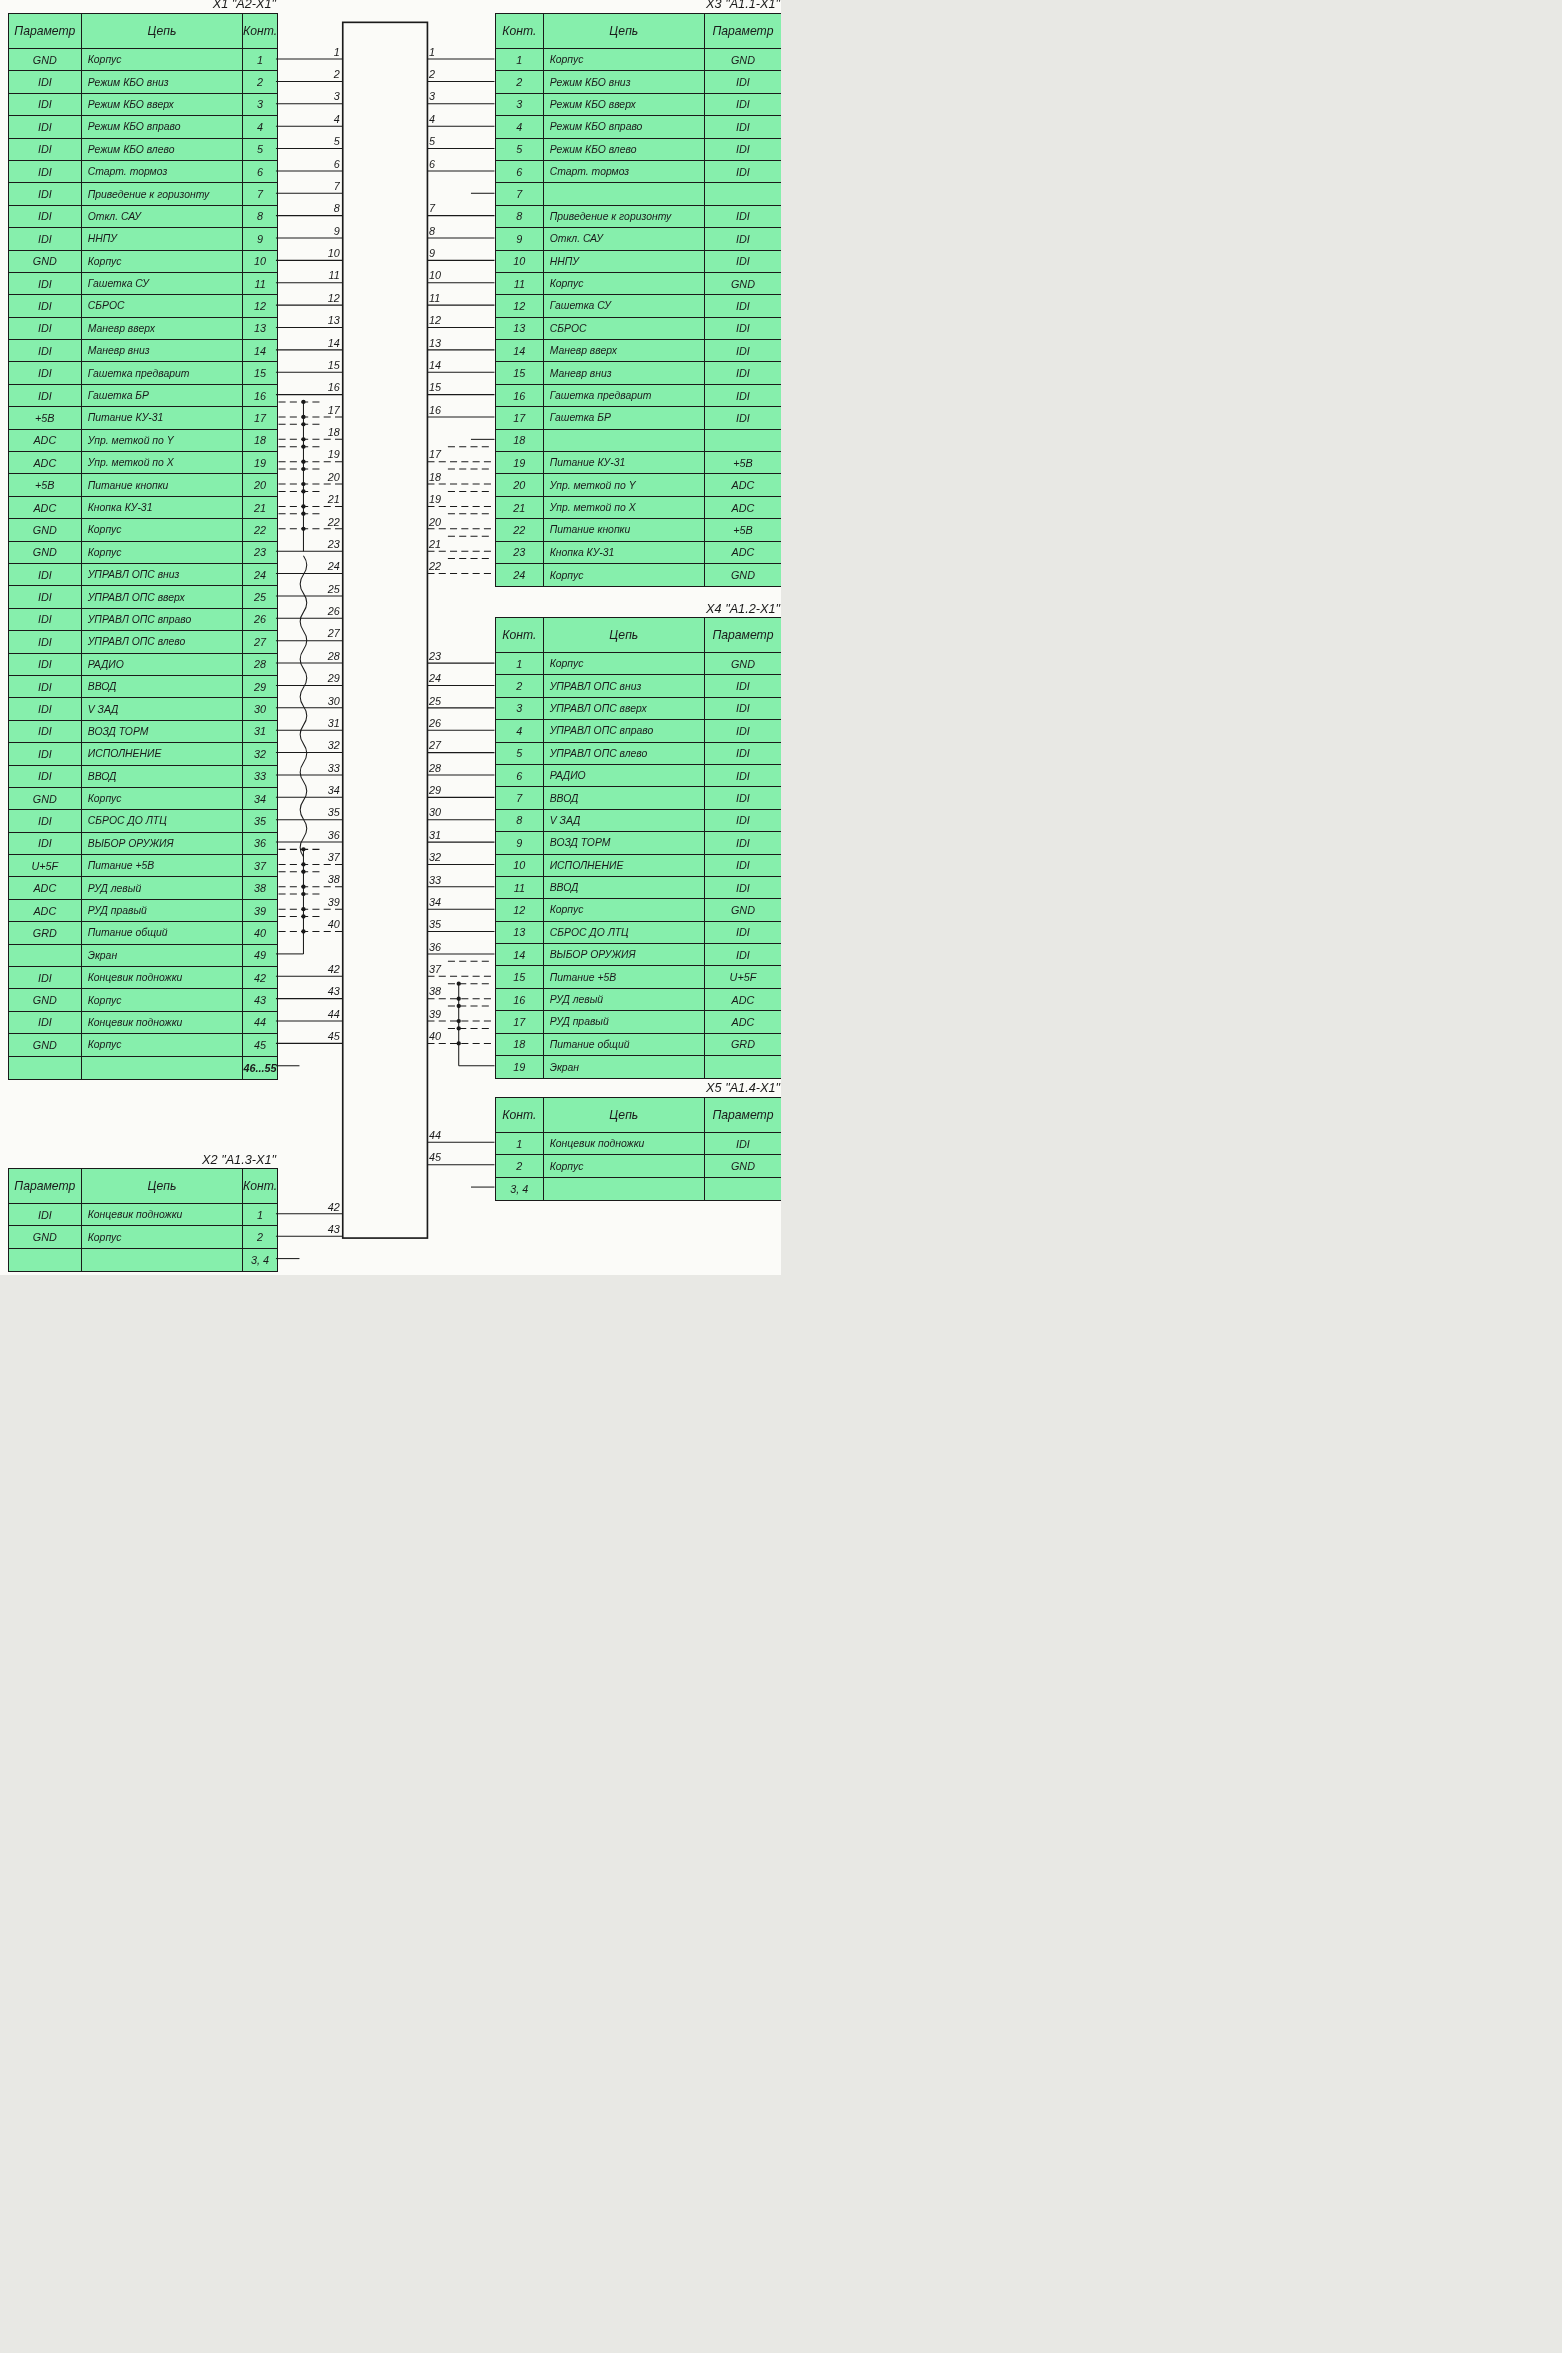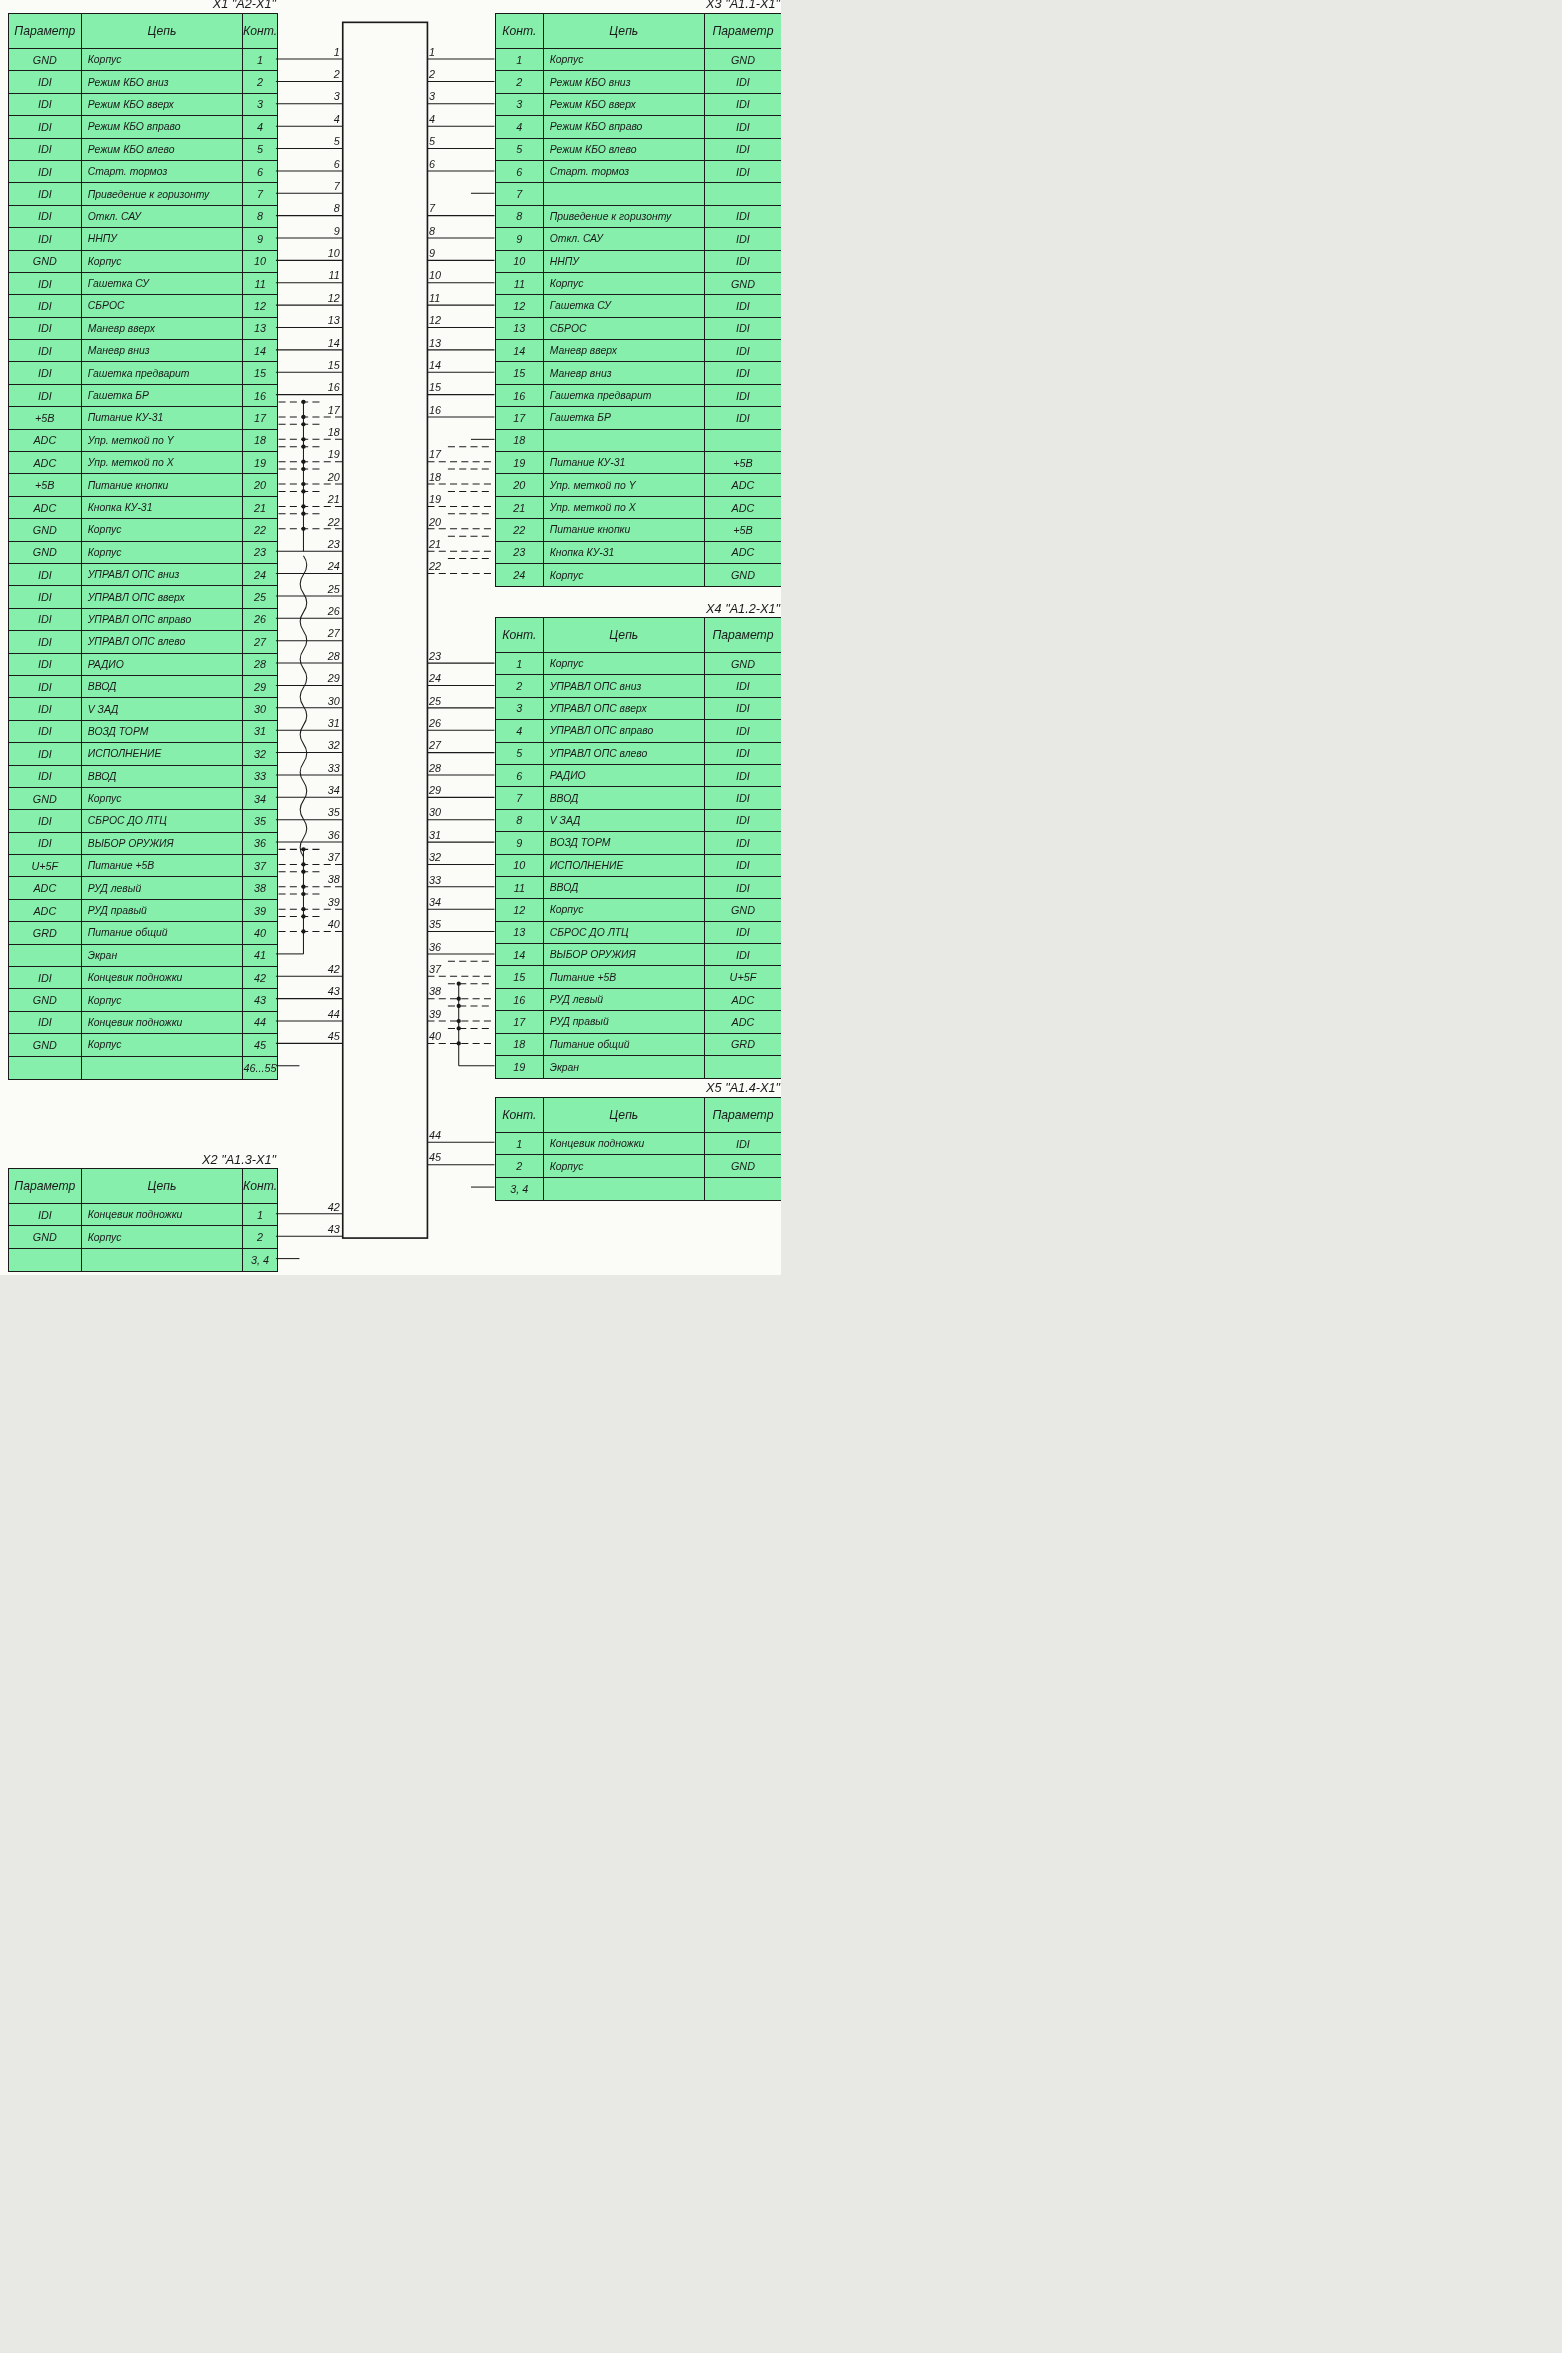--- a/index.html
+++ b/index.html
@@ -263,21 +263,21 @@
         <div class="c">39</div>
       </div>
       <div class="t-row" style="grid-template-columns: 27.1% 60.3% 12.6%;">
         <div class="c">GRD</div>
         <div class="c circuit">Питание общий</div>
         <div class="c">40</div>
       </div>
       <div class="t-row" style="grid-template-columns: 27.1% 60.3% 12.6%;">
         <div class="c"></div>
         <div class="c circuit">Экран</div>
-        <div class="c">41</div>
+        <div class="c">49</div>
       </div>
       <div class="t-row" style="grid-template-columns: 27.1% 60.3% 12.6%;">
         <div class="c">IDI</div>
         <div class="c circuit">Концевик подножки</div>
         <div class="c">42</div>
       </div>
       <div class="t-row" style="grid-template-columns: 27.1% 60.3% 12.6%;">
         <div class="c">GND</div>
         <div class="c circuit">Корпус</div>
         <div class="c">43</div>
@@ -285,21 +285,21 @@
       <div class="t-row" style="grid-template-columns: 27.1% 60.3% 12.6%;">
         <div class="c">IDI</div>
         <div class="c circuit">Концевик подножки</div>
         <div class="c">44</div>
       </div>
       <div class="t-row" style="grid-template-columns: 27.1% 60.3% 12.6%;">
         <div class="c">GND</div>
         <div class="c circuit">Корпус</div>
         <div class="c">45</div>
       </div>
-      <div class="t-row" style="grid-template-columns: 27.1% 60.3% 12.6%;">
+      <div class="t-row" style="grid-template-columns: 27.1% 60.3% 12.6%; font-weight: bold;">
         <div class="c"></div>
         <div class="c circuit"></div>
         <div class="c">46...55</div>
       </div>
     </div>
     <div class="tbl-title" style="left: 8px; top: 1153px; width: 268px;">X2 "A1.3-X1"</div>
     <div class="conn-table" style="left: 8px; top: 1168px; width: 268px;">
       <div class="t-head" style="grid-template-columns: 27.1% 60.3% 12.6%;">
         <div class="c">Параметр</div>
         <div class="c">Цепь</div>

